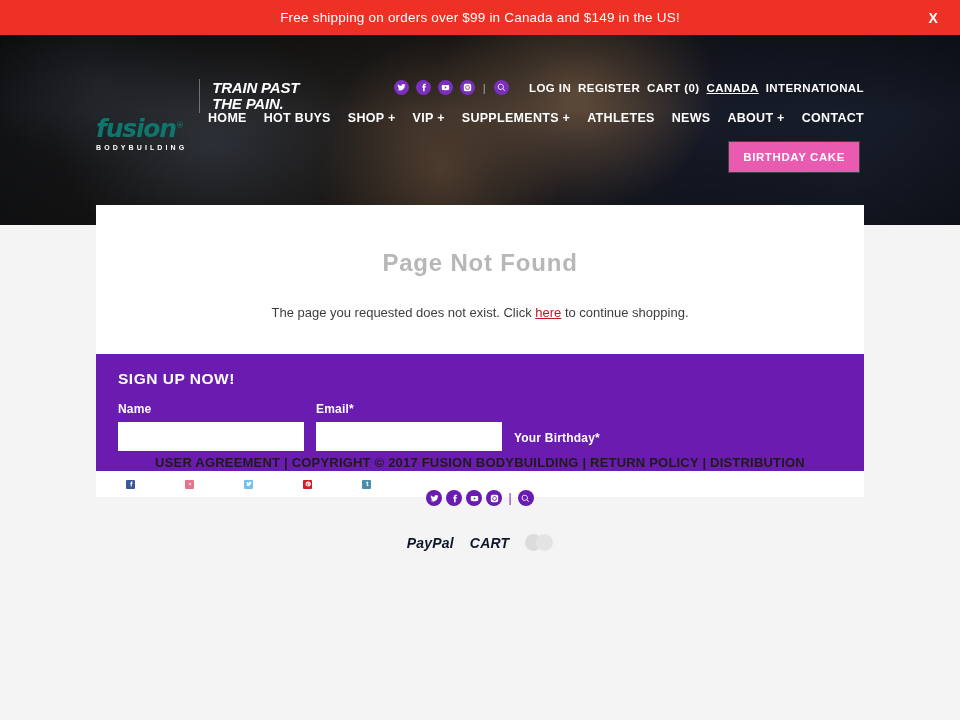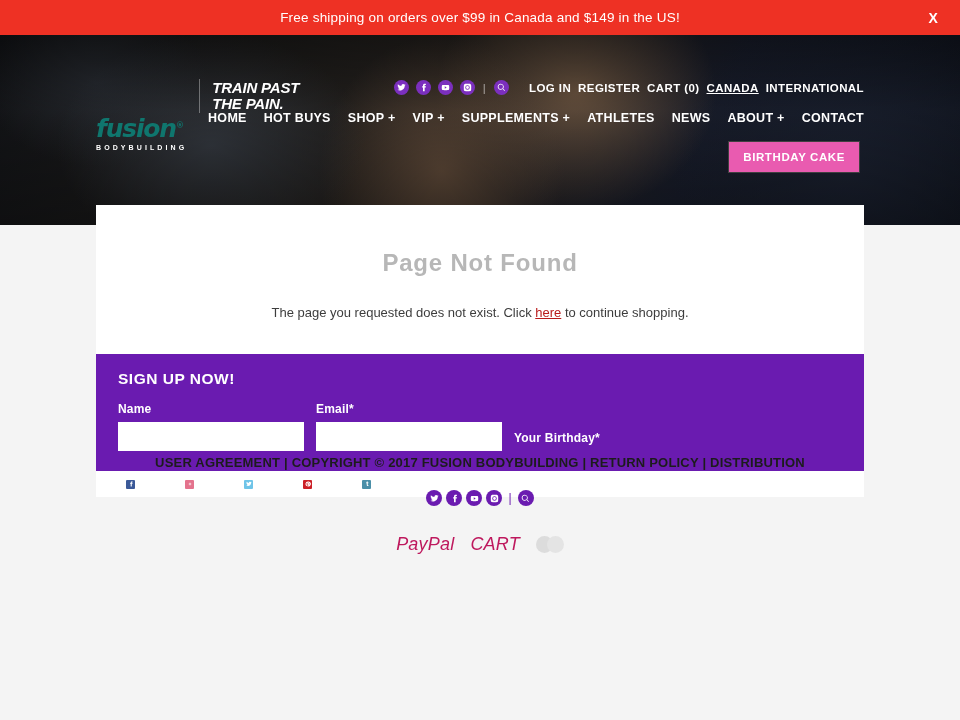--- a/index.html
+++ b/index.html
@@ -301,23 +301,23 @@
   }
   .fsoc svg { width: 9px; height: 9px; fill: #fff; }
   .fsep { color: #6a1bb0; font-size: 12px; margin: 0 2px; }
   .payments {
     display: flex;
     align-items: center;
     justify-content: center;
     gap: 16px;
   }
   .pay {
-    color: #be185d;
-    font-size: 18px;
-    font-weight: normal;
+    color: #0f172a;
+    font-size: 14px;
+    font-weight: bold;
     font-style: italic;
     letter-spacing: .2px;
   }
   .pay-mc { position: relative; width: 28px; height: 17px; }
   .pay-mc i {
     position: absolute; top: 0;
     width: 17px; height: 17px;
     border-radius: 50%;
     background: #dcdcdc;
   }

